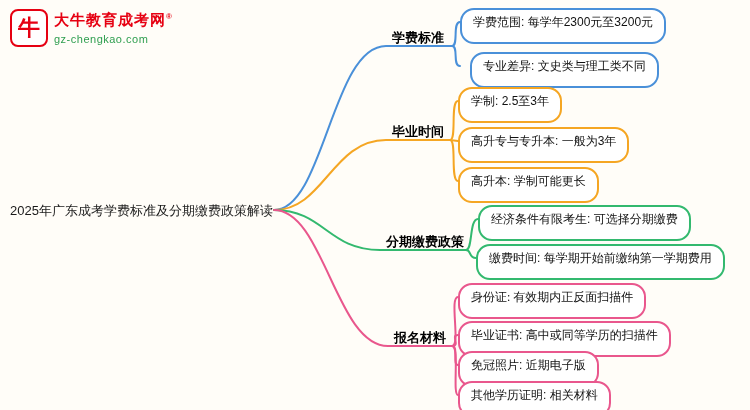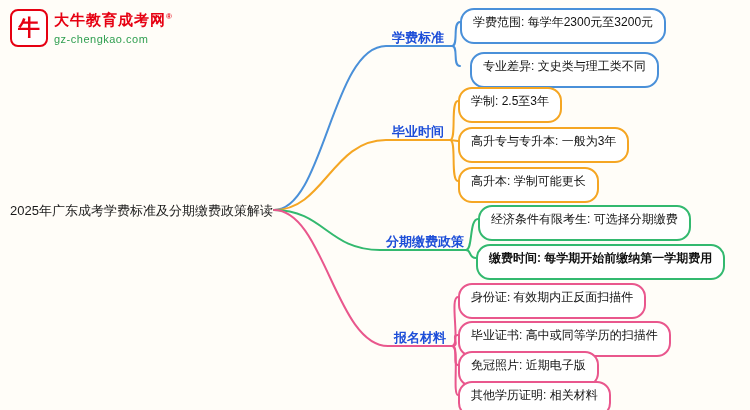--- a/index.html
+++ b/index.html
@@ -24,21 +24,21 @@
   .logo-domain { color:#2e9e4f; font-size:11px; margin-top:3px; letter-spacing:0.5px; }
 
   
   .root-node {
     position:absolute; left:10px; top:202px;
     font-size:13px; font-weight:normal; color:#1a1a1a; white-space:nowrap;
   }
 
   
   .branch-label {
-    position:absolute; font-size:13px; font-weight:600; color:#1d4ed8; white-space:nowrap;
+    position:absolute; font-size:13px; font-weight:600; color:#000000; white-space:nowrap;
   }
   .bl-0 { left:392px; top:29px; }
   .bl-1 { left:392px; top:123px; }
   .bl-2 { left:386px; top:233px; }
   .bl-3 { left:394px; top:329px; }
 
   
   .leaf {
     position:absolute; height:36px; line-height:24px; padding:0 11px;
     border:2px solid; border-radius:14px; background:#ffffff;
@@ -48,21 +48,21 @@
   .c1 { border-color:#f5a623; }
   .c2 { border-color:#33b96f; }
   .c3 { border-color:#e9578d; }
 
   .lf-0-0 { left:460px; top:8px; }
   .lf-0-1 { left:470px; top:52px; }
   .lf-1-0 { left:458px; top:87px; }
   .lf-1-1 { left:458px; top:127px; }
   .lf-1-2 { left:458px; top:167px; }
   .lf-2-0 { left:478px; top:205px; }
-  .lf-2-1 { left:476px; top:244px;font-weight:bold; }
+  .lf-2-1 { left:476px; top:244px; }
   .lf-3-0 { left:458px; top:283px;font-family:Liberation Serif, serif; }
   .lf-3-1 { left:458px; top:321px; }
   .lf-3-2 { left:458px; top:351px; }
   .lf-3-3 { left:458px; top:381px; }
 </style>
 </head>
 <body>
 
 <div class="canvas">
 

